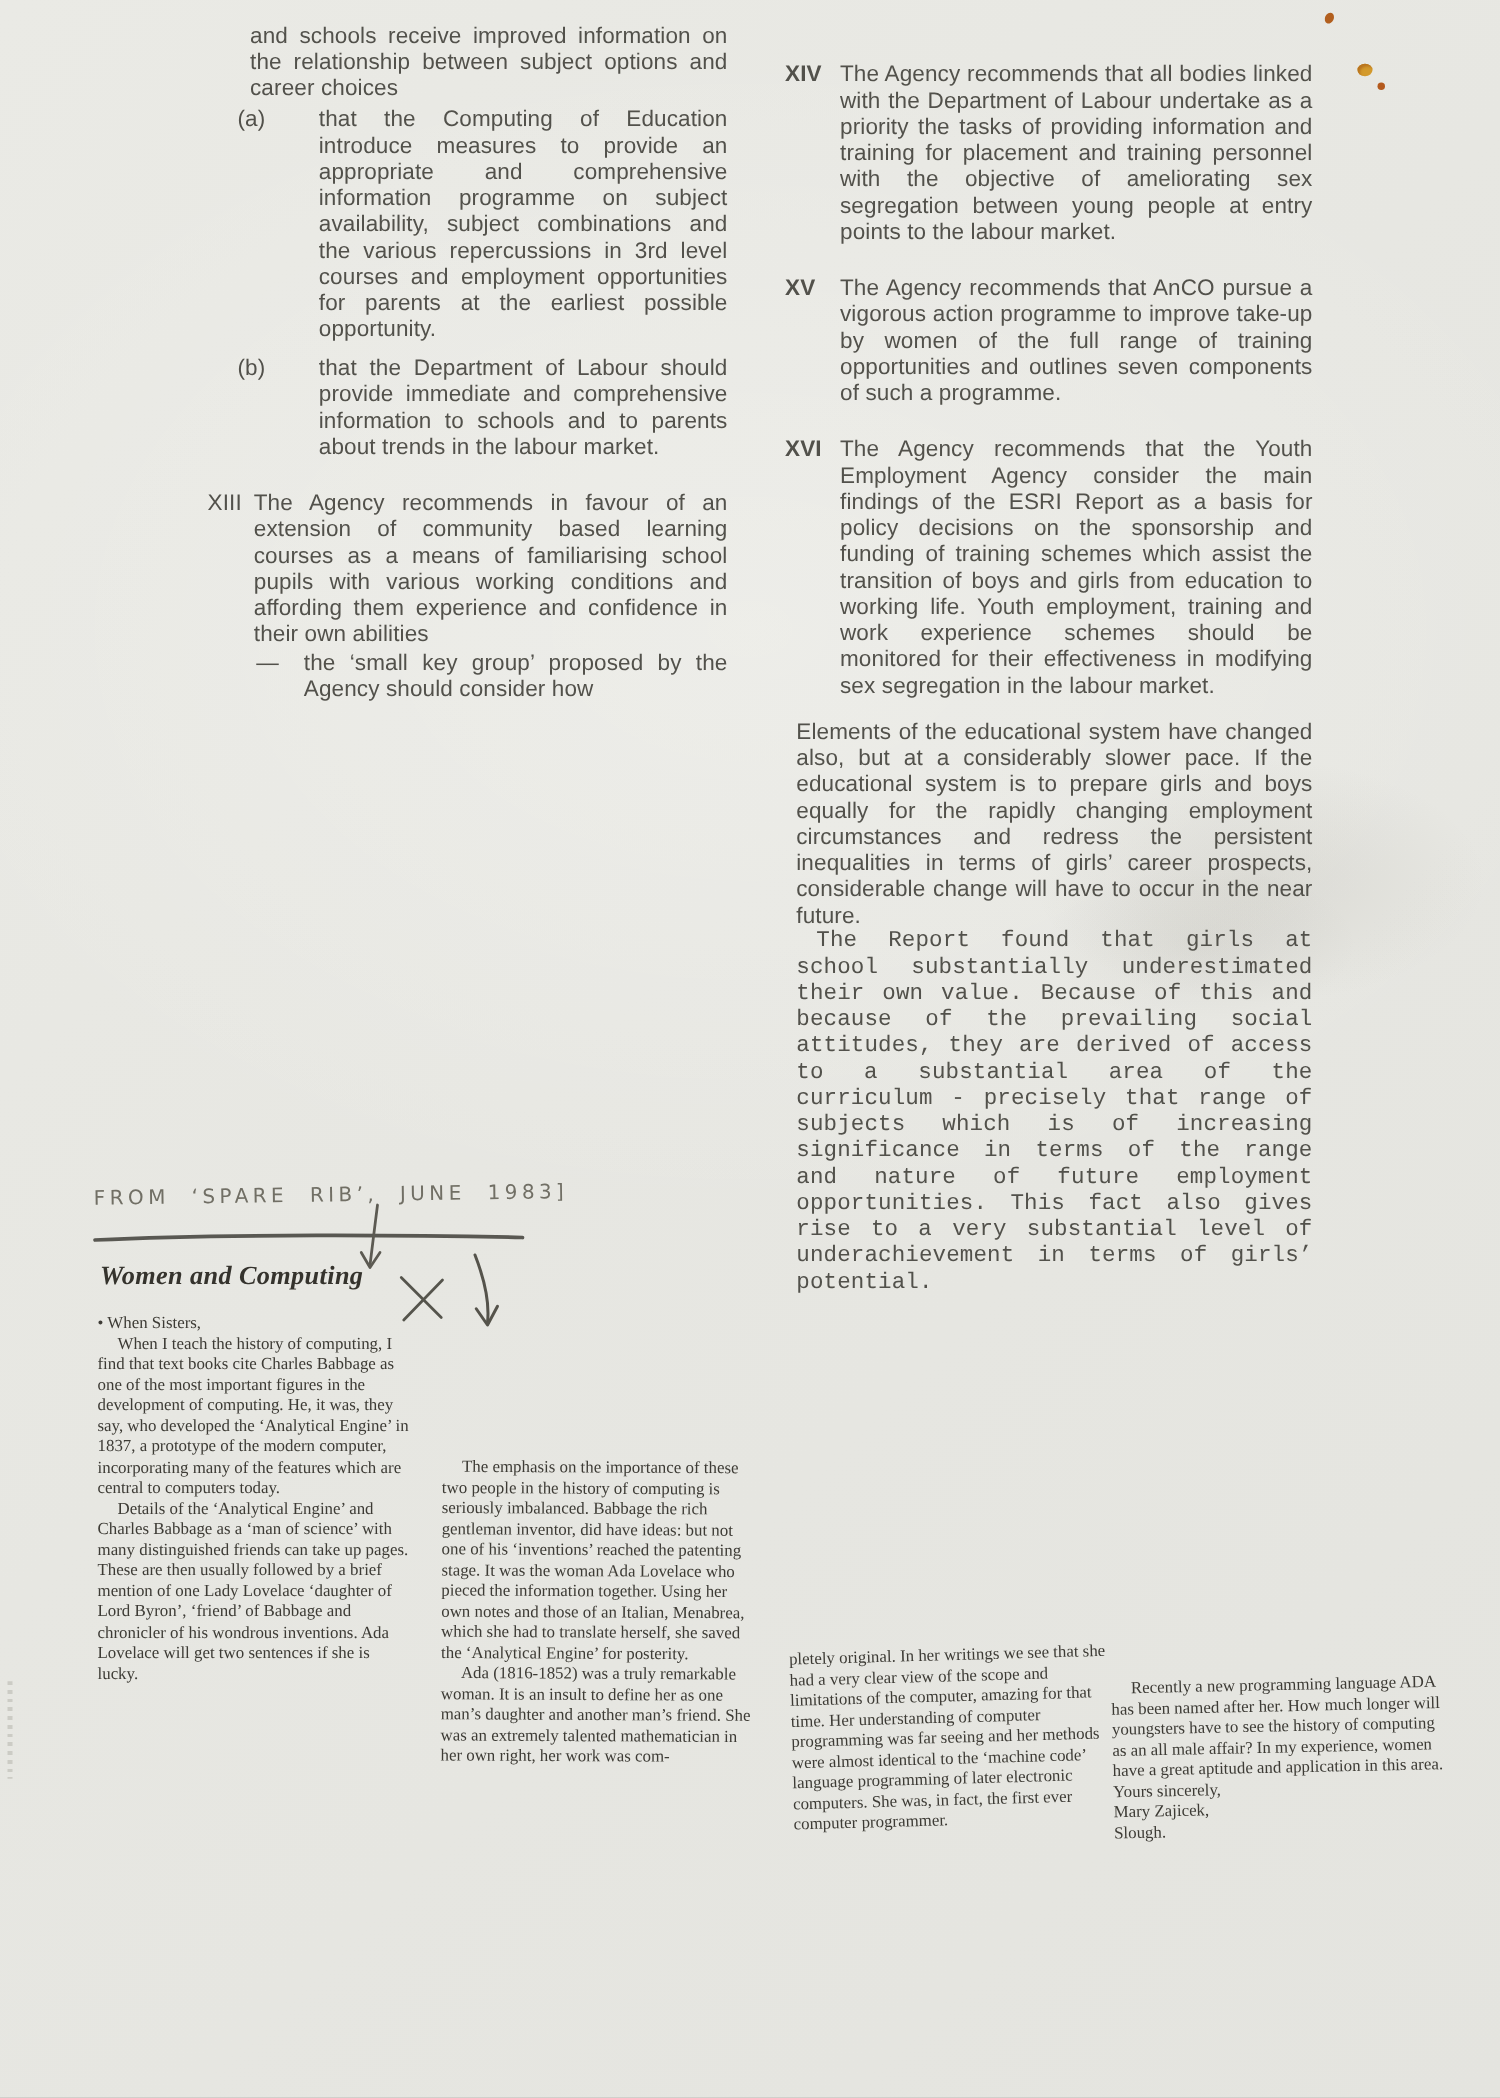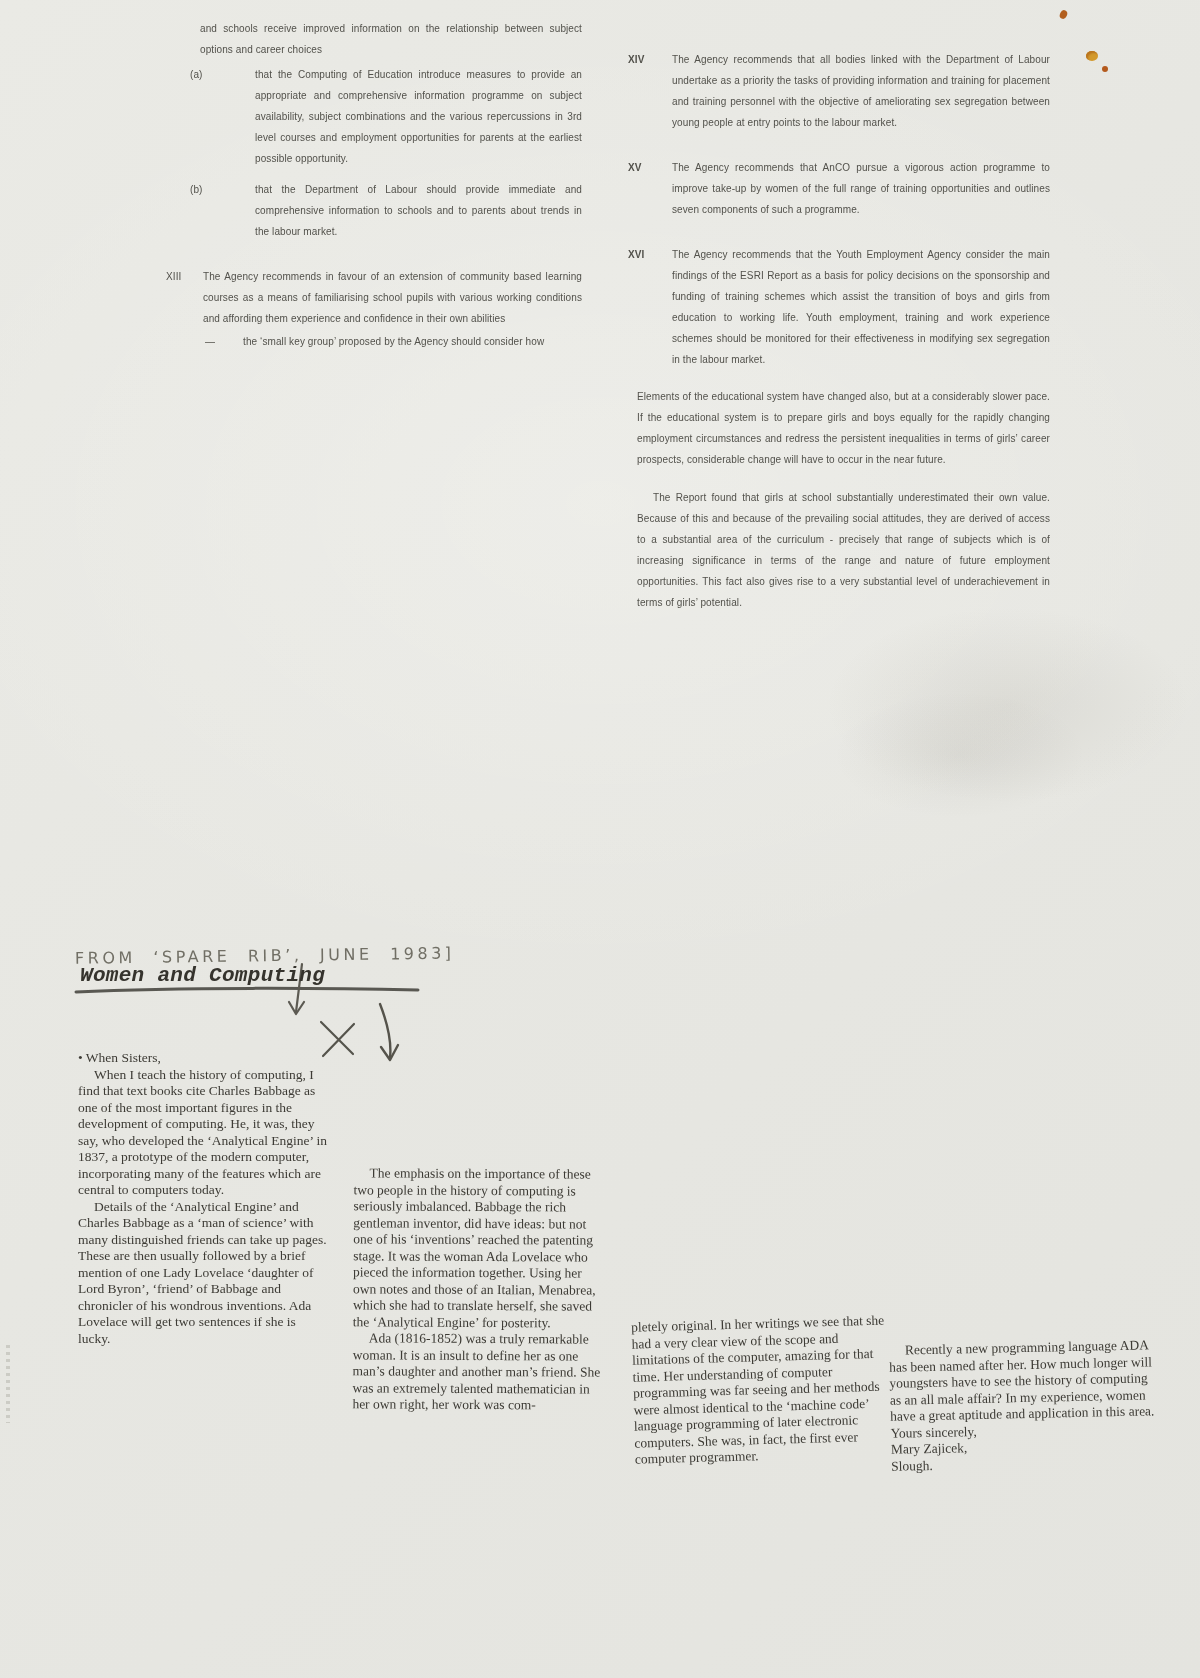--- a/index.html
+++ b/index.html
@@ -10,21 +10,21 @@
     background:
       radial-gradient(ellipse 260px 140px at 84% 42%, rgba(110,104,90,0.10), transparent 70%),
       radial-gradient(ellipse 180px 90px at 80% 45%, rgba(90,86,76,0.07), transparent 70%),
       radial-gradient(ellipse 900px 600px at 50% 30%, rgba(255,255,252,0.25), transparent 80%),
       linear-gradient(135deg,#eaeae5 0%, #e7e7e2 45%, #e4e4df 100%);
     overflow:hidden;
     font-family:"Liberation Sans", sans-serif;
   }
 
   
-  .print { color:#52514b; font-size:10px; line-height:21px; letter-spacing:0.1px; }
+  .print { color:#52514b; font-size:18px; line-height:21px; letter-spacing:0.1px; }
   .print p { margin:0; text-align:justify; }
   .top-col { position:absolute; }
   .top-left  { left:166px; top:18px;  width:416px; }
   .top-right { left:628px; top:25px;  width:422px; }
 
   .top-left .intro { margin-left:34px; }
   .top-right .continuation { margin-left:84px; margin-right:35px; }
 
   .sub-item { display:flex; padding-left:24px; margin-top:4px; }
   .sub-item .sub-label { flex:0 0 65px; }
@@ -34,37 +34,37 @@
   .rec { display:flex; margin-top:24px; }
   .top-left  .rec .numeral { flex:0 0 37px; }
   .top-right .rec .numeral { flex:0 0 44px;font-weight:bold; }
   .rec .rec-body { flex:1; }
 
   .dash-item { display:flex; padding-left:39px; margin-top:2px; }
   .dash-item .dash { flex:0 0 38px; }
   .dash-item .dash-body { flex:1; }
 
   .closing-paras { margin-left:9px; margin-top:16px; }
-  .closing-paras p + p { margin-top:17px; }
+  .closing-paras p + p { margin-top:0;font-family:Liberation Mono, monospace; }
   .closing-paras .indented { text-indent:16px; }
 
   
   .handwriting {
     position:absolute; left:75px; top:946px; width:400px;
     font-family:"DejaVu Sans", sans-serif;
     font-size:16px; letter-spacing:3.5px; word-spacing:9px;
     color:#716f65; transform:rotate(-0.8deg);
     white-space:nowrap;
   }
   .annot-svg { position:absolute; left:0; top:0; pointer-events:none; }
 
   
   .letter-heading {
-    position:absolute; left:80px; top:964px;
-    font-family:Liberation Mono, monospace;
+    position:absolute; left:80px; top:1008px;
+    font-family:Liberation Serif, serif;
     font-style:italic; font-weight:bold;
     font-size:21px; color:#35332d; letter-spacing:0.3px;
   }
   .letter-col {
     position:absolute;
     font-family:"Liberation Serif", serif;
     font-size:13.5px; line-height:16.5px; color:#3d3b35;
   }
   .letter-col p { margin:0; }
   .letter-col .indented { text-indent:16px; }

